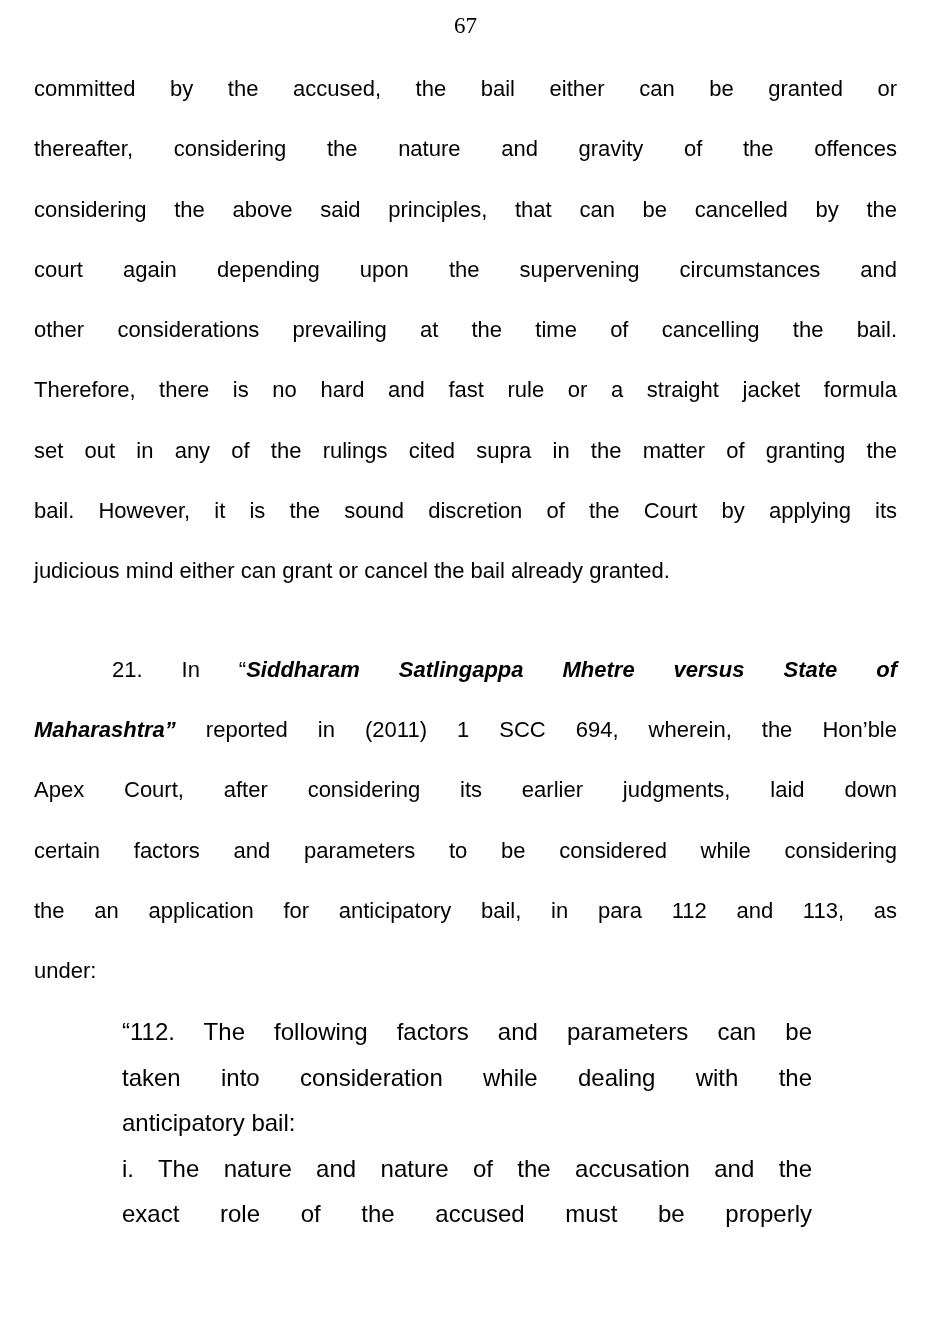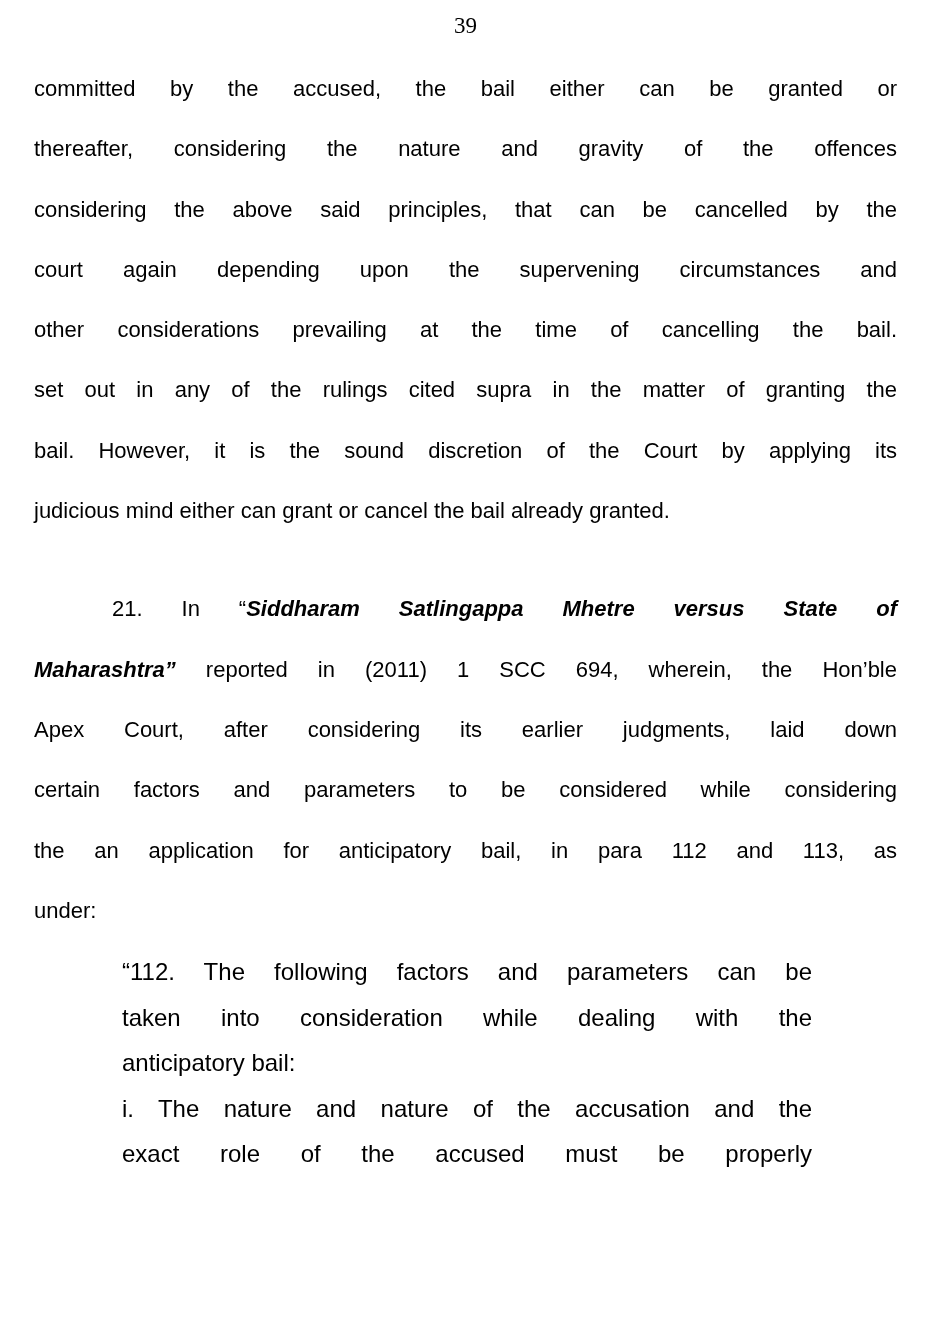--- a/index.html
+++ b/index.html
@@ -46,28 +46,29 @@
     text-align-last: left;
     -moz-text-align-last: left;
   }
   .line.indent { padding-left: 78px; }
   .bi { font-weight: bold; font-style: italic; }
 </style>
 </head>
 <body>
 
 <div class="page">
-  <div class="page-number">39</div>
+  <div class="page-number">67</div>
   <div id="text-blocks">
       <div class="para body">
         <div class="line"><span>committed by the accused, the bail either can be granted or</span></div>
         <div class="line"><span>thereafter, considering the nature and gravity of the offences</span></div>
         <div class="line"><span>considering the above said principles, that can be cancelled by the</span></div>
         <div class="line"><span>court again depending upon the supervening circumstances and</span></div>
         <div class="line"><span>other considerations prevailing at the time of cancelling the bail.</span></div>
+        <div class="line"><span>Therefore, there is no hard and fast rule or a straight jacket formula</span></div>
         <div class="line"><span>set out in any of the rulings cited supra in the matter of granting the</span></div>
         <div class="line"><span>bail. However, it is the sound discretion of the Court by applying its</span></div>
         <div class="line last"><span>judicious mind either can grant or cancel the bail already granted.</span></div>
       </div>
       <div class="para body spaced-before">
         <div class="line indent"><span>21. In “</span><span class="bi">Siddharam Satlingappa Mhetre versus State of</span></div>
         <div class="line"><span class="bi">Maharashtra”</span><span> reported in (2011) 1 SCC 694, wherein, the Hon’ble</span></div>
         <div class="line"><span>Apex Court, after considering its earlier judgments, laid down</span></div>
         <div class="line"><span>certain factors and parameters to be considered while considering</span></div>
         <div class="line"><span>the an application for anticipatory bail, in para 112 and 113, as</span></div>

